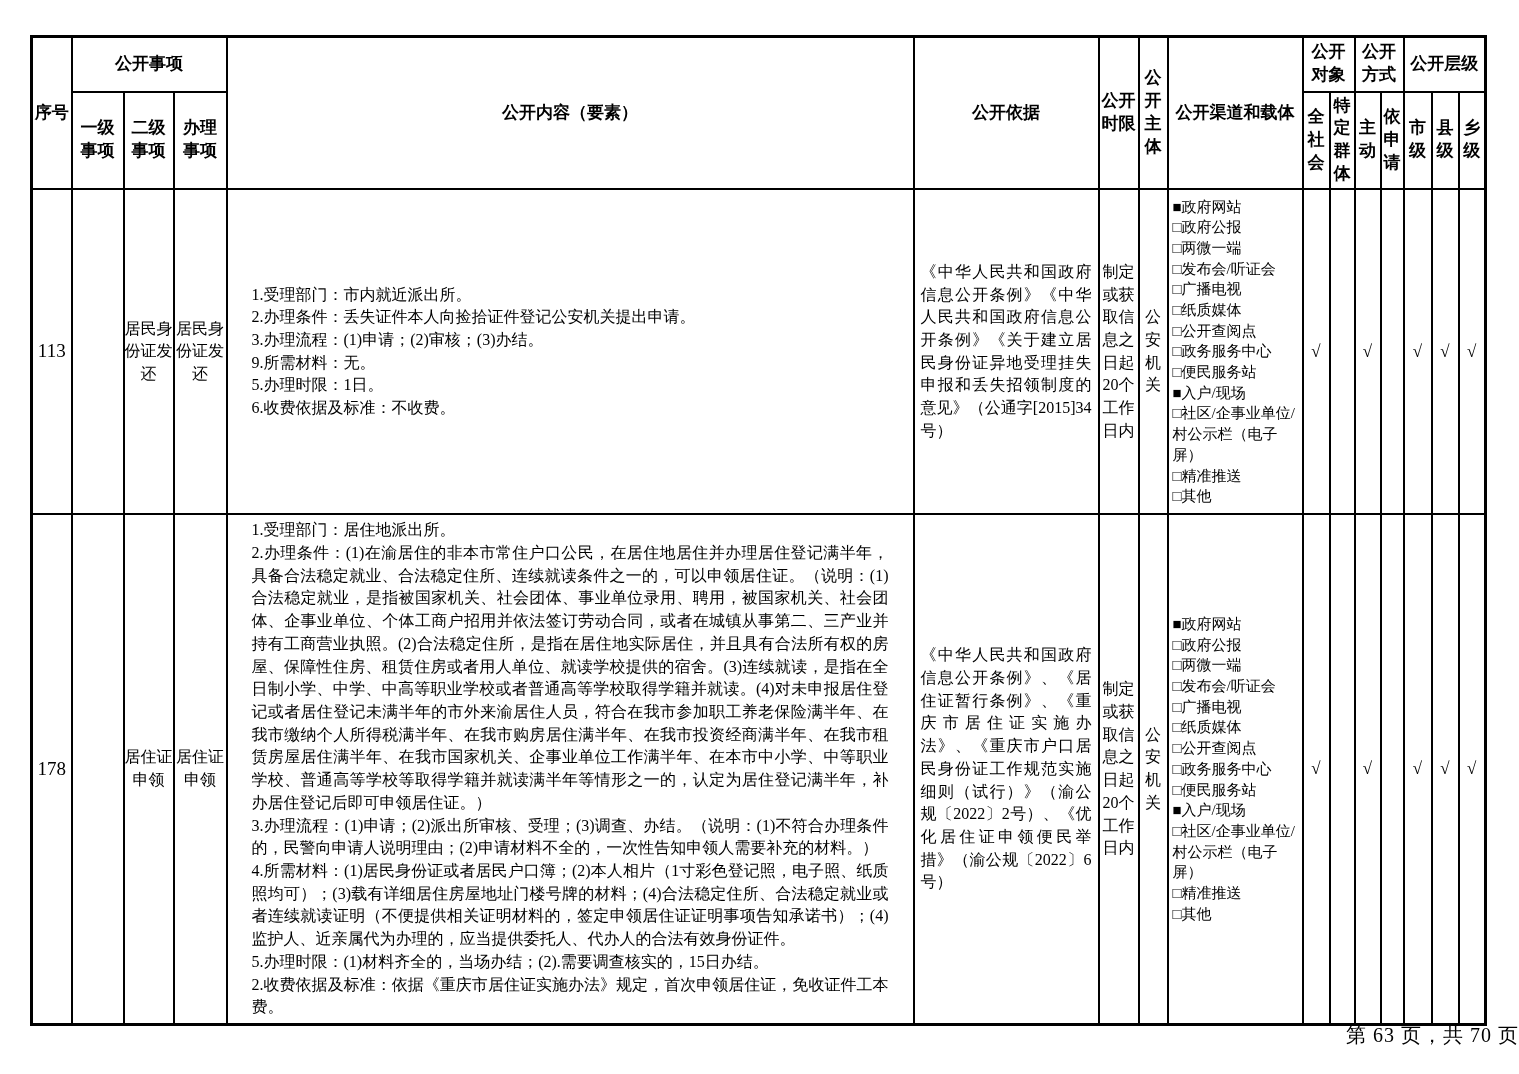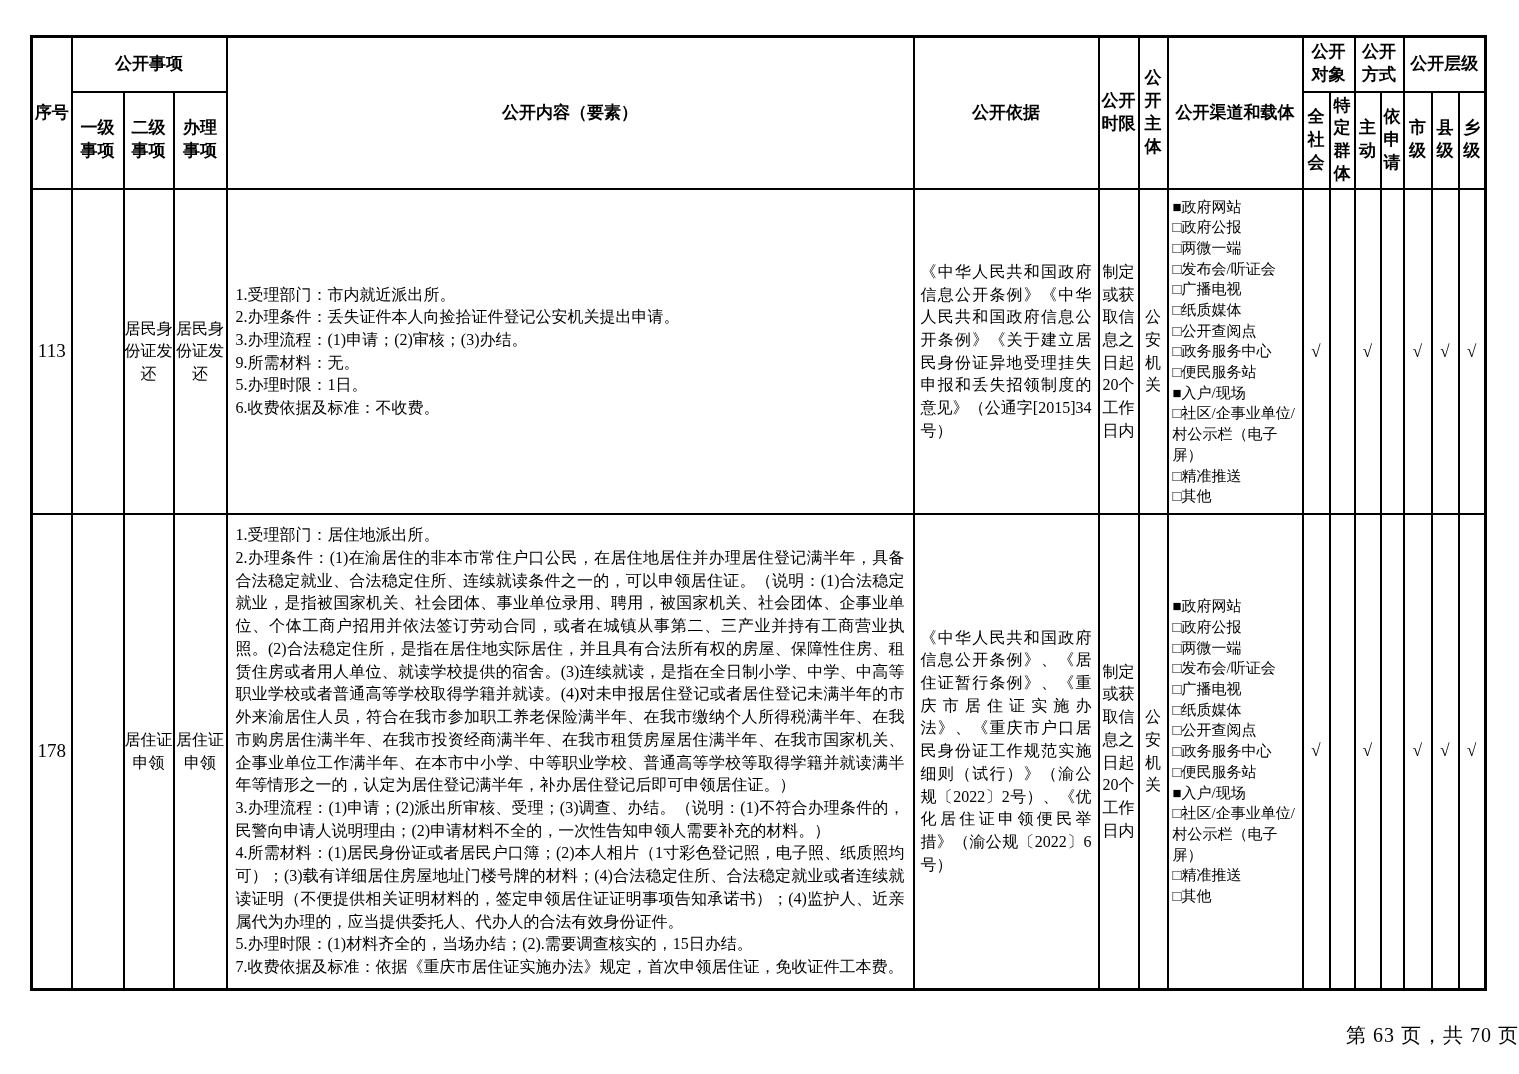--- a/index.html
+++ b/index.html
@@ -15,21 +15,21 @@
   col.w-serial{width:40px}col.w-l1{width:52px}col.w-l2{width:50px}col.w-l3{width:53px}
   col.w-content{width:687px}col.w-basis{width:185px}col.w-time{width:40px}col.w-subj{width:29px}
   col.w-chan{width:135px}col.w-all{width:27px}col.w-spec{width:25px}col.w-act{width:26px}
   col.w-req{width:23px}col.w-city{width:28px}col.w-county{width:27px}col.w-town{width:27px}
   thead tr.h1{height:55px}
   thead tr.h2{height:95px}
   tbody tr:nth-child(1){height:325px}
   tbody tr:nth-child(2){height:475px}
   td.c-serial{text-align:center;font-size:19px;}
   td.c-item{text-align:center;padding:2px 0;}
-  td.c-content{text-align:justify;padding:4px 8px;}
+  td.c-content{text-align:justify;padding:4px 24px;}
   td.c-content .content-line{margin:0;}
   td.c-basis{text-align:justify;padding:16px 6px;}
   td.c-timelimit{text-align:left;padding:2px 3px;margin-top:40px;}
   td.c-subject{text-align:center;padding:2px 0;}
   td.c-channels{font-size:15px;line-height:1.38;padding:3px 4px;text-align:left;font-family:Liberation Serif, serif;}
   td.c-mark{text-align:center;font-size:17px;}
   .footer{position:absolute;left:0;top:1022px;width:100%;text-align:right;font-size:20px;
     letter-spacing:1px;}
 </style>
 </head>
@@ -125,21 +125,21 @@
     <td class="c-serial">178</td>
     <td class="c-item"></td>
     <td class="c-item">居住证申领</td>
     <td class="c-item">居住证申领</td>
     <td class="c-content">
             <div class="content-line">1.受理部门：居住地派出所。</div>
             <div class="content-line">2.办理条件：(1)在渝居住的非本市常住户口公民，在居住地居住并办理居住登记满半年，具备合法稳定就业、合法稳定住所、连续就读条件之一的，可以申领居住证。（说明：(1)合法稳定就业，是指被国家机关、社会团体、事业单位录用、聘用，被国家机关、社会团体、企事业单位、个体工商户招用并依法签订劳动合同，或者在城镇从事第二、三产业并持有工商营业执照。(2)合法稳定住所，是指在居住地实际居住，并且具有合法所有权的房屋、保障性住房、租赁住房或者用人单位、就读学校提供的宿舍。(3)连续就读，是指在全日制小学、中学、中高等职业学校或者普通高等学校取得学籍并就读。(4)对未申报居住登记或者居住登记未满半年的市外来渝居住人员，符合在我市参加职工养老保险满半年、在我市缴纳个人所得税满半年、在我市购房居住满半年、在我市投资经商满半年、在我市租赁房屋居住满半年、在我市国家机关、企事业单位工作满半年、在本市中小学、中等职业学校、普通高等学校等取得学籍并就读满半年等情形之一的，认定为居住登记满半年，补办居住登记后即可申领居住证。）</div>
             <div class="content-line">3.办理流程：(1)申请；(2)派出所审核、受理；(3)调查、办结。（说明：(1)不符合办理条件的，民警向申请人说明理由；(2)申请材料不全的，一次性告知申领人需要补充的材料。）</div>
             <div class="content-line">4.所需材料：(1)居民身份证或者居民户口簿；(2)本人相片（1寸彩色登记照，电子照、纸质照均可）；(3)载有详细居住房屋地址门楼号牌的材料；(4)合法稳定住所、合法稳定就业或者连续就读证明（不便提供相关证明材料的，签定申领居住证证明事项告知承诺书）；(4)监护人、近亲属代为办理的，应当提供委托人、代办人的合法有效身份证件。</div>
             <div class="content-line">5.办理时限：(1)材料齐全的，当场办结；(2).需要调查核实的，15日办结。</div>
-            <div class="content-line">7.收费依据及标准：依据《重庆市居住证实施办法》规定，首次申领居住证，免收证件工本费。</div>
+            <div class="content-line">2.收费依据及标准：依据《重庆市居住证实施办法》规定，首次申领居住证，免收证件工本费。</div>
           </td>
     <td class="c-basis">《中华人民共和国政府信息公开条例》、《居住证暂行条例》、《重庆市居住证实施办法》、《重庆市户口居民身份证工作规范实施细则（试行）》（渝公规〔2022〕2号）、《优化居住证申领便民举措》（渝公规〔2022〕6号）</td>
     <td class="c-timelimit">制定或获取信息之日起20个工作日内</td>
     <td class="c-subject">公安机关</td>
     <td class="c-channels">
             <div class="channel-line">■政府网站</div>
             <div class="channel-line">□政府公报</div>
             <div class="channel-line">□两微一端</div>
             <div class="channel-line">□发布会/听证会</div>
             <div class="channel-line">□广播电视</div>

